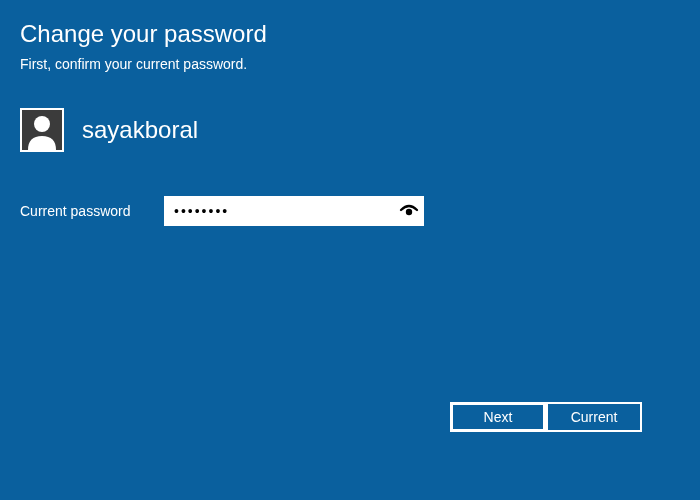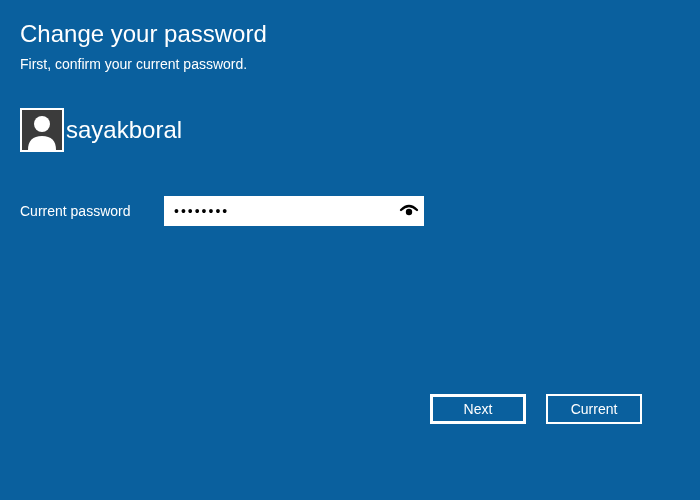--- a/index.html
+++ b/index.html
@@ -23,21 +23,21 @@
       margin-bottom: 8px;
     }
     .subtitle {
       font-size: 14px;
       font-weight: 400;
       margin-bottom: 36px;
     }
     .user-row {
       display: flex;
       align-items: center;
-      gap: 2px;
+      gap: 18px;
       margin-bottom: 44px;
     }
     .avatar {
       width: 44px;
       height: 44px;
       background: #ffffff;
       display: flex;
       align-items: center;
       justify-content: center;
     }
@@ -82,24 +82,23 @@
       height: 30px;
       display: flex;
       align-items: center;
       justify-content: center;
       cursor: pointer;
       background: transparent;
       border: none;
     }
     .button-row {
       position: absolute;
-      bottom: 76px;
+      bottom: 68px;
       right: 58px;
       display: flex;
-      gap: 20px;
     }
     .btn {
       width: 96px;
       height: 30px;
       border: 2px solid #ffffff;
       background: transparent;
       color: #ffffff;
       font-size: 14px;
       font-family: inherit;
       cursor: pointer;

